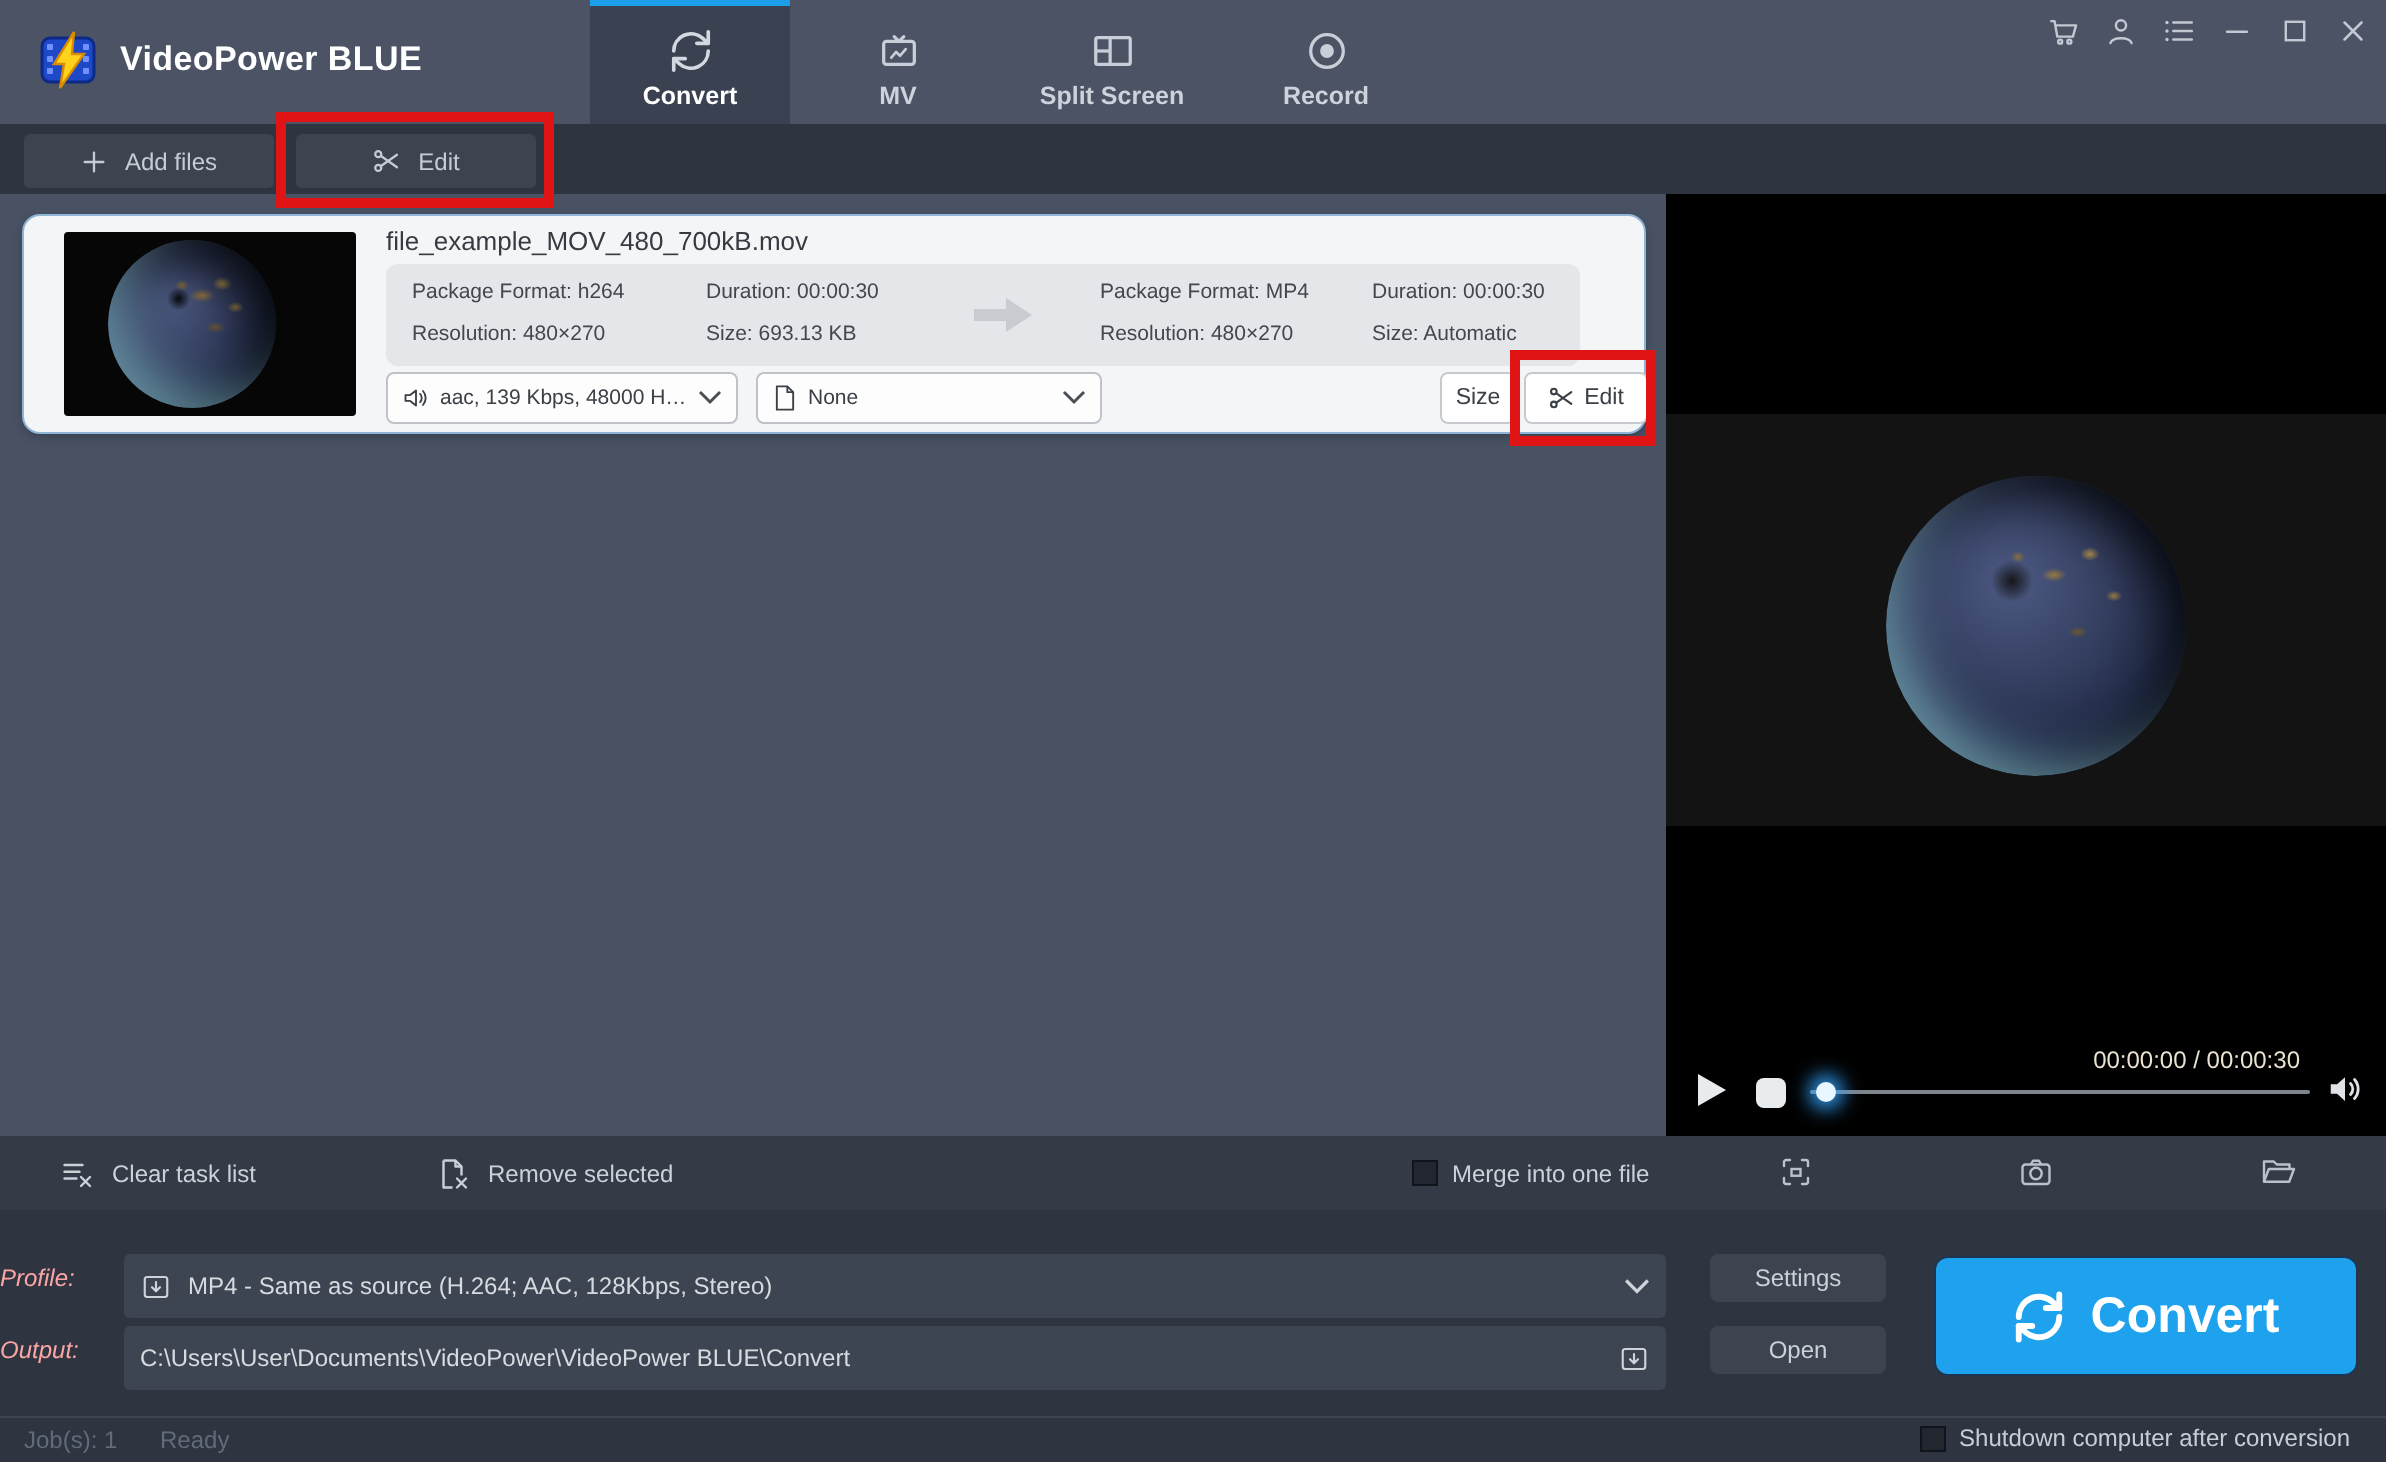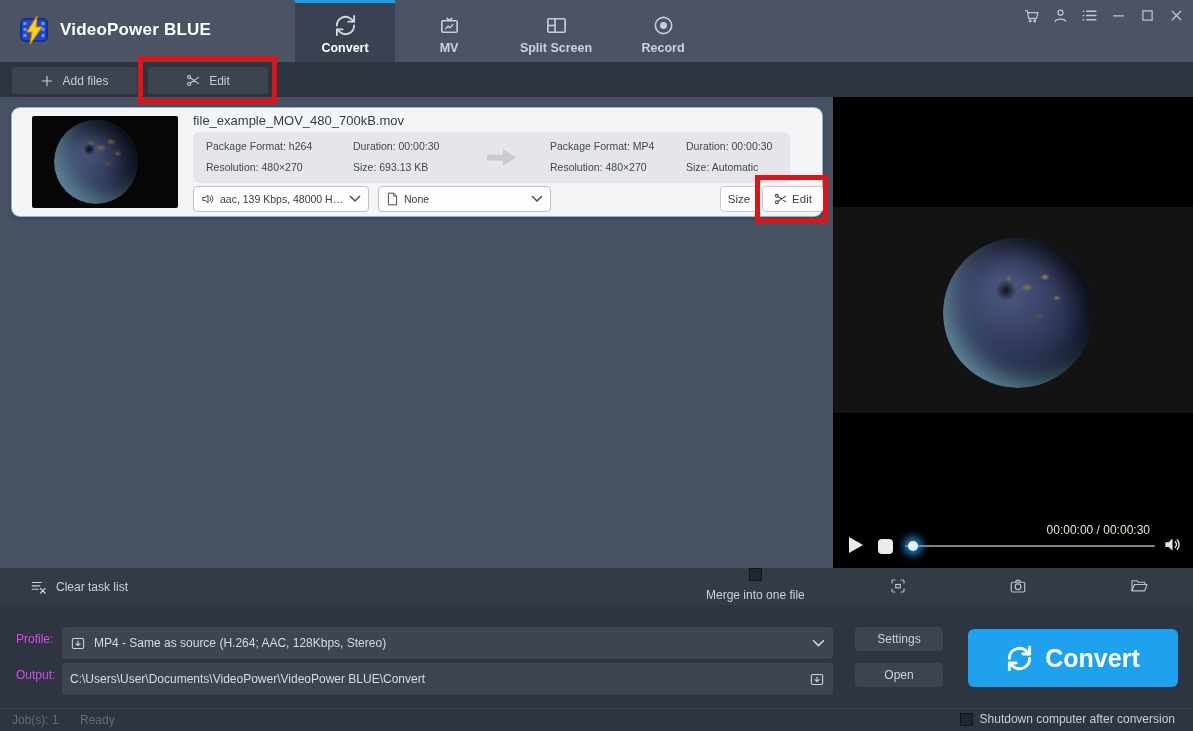--- a/index.html
+++ b/index.html
@@ -62,27 +62,27 @@
   .pslider { position:absolute; left:72px; top:4px; width:250px; height:16px; cursor:pointer; }
   .ptrack { position:absolute; left:0; top:7px; width:250px; height:2px; background:#7e848c; border-radius:2px; }
   .pdot { position:absolute; left:3px; top:3px; width:10px; height:10px; background:#eaf6ff; border-radius:50%;
           box-shadow:0 0 9px 4px rgba(50,165,255,.85); }
   .pvol { position:absolute; left:330px; top:1px; cursor:pointer; }
 
   
   .actionbar { position:absolute; left:0; top:568px; width:1193px; height:37px; background:#343b47; }
   .abtn { position:absolute; top:0; height:37px; background:none; border:none; color:#ccd1d8; font-size:12px; font-family:inherit;
           display:flex; align-items:center; gap:8px; cursor:pointer; }
-  .merge { position:absolute; left:706px; top:0; height:37px; display:flex; align-items:center; gap:7px; color:#ccd1d8; font-size:12px; cursor:pointer;flex-direction:column; }
+  .merge { position:absolute; left:706px; top:0; height:37px; display:flex; align-items:center; gap:7px; color:#ccd1d8; font-size:12px; cursor:pointer; }
   .cb { width:13px; height:13px; background:#21262f; border:1px solid #11151b; display:inline-block; flex:none; }
   .pvicon { position:absolute; top:9px; cursor:pointer; }
 
   
   .bottom { position:absolute; left:0; top:605px; width:1193px; height:103px; background:#2e3440; }
-  .blabel { position:absolute; left:16px; font-size:12px; color:#d946ef; }
+  .blabel { position:absolute; left:0; font-size:12px; color:#fca5a5;font-style:italic; }
   .field { position:absolute; left:62px; width:771px; height:24px; background:#3e4552; border-radius:3px;
            display:flex; align-items:center; padding:16px 8px; gap:8px; cursor:pointer; }
   .fieldtext { font-size:12px; color:#d7dbe0; white-space:nowrap; overflow:hidden; flex:1; }
   .gbtn { position:absolute; left:855px; width:88px; height:24px; background:#3d4450; border:none; border-radius:4px;
           color:#ccd1d8; font-size:12px; font-family:inherit; cursor:pointer; }
   .convert { position:absolute; left:968px; top:24px; width:210px; height:58px; background:#1ea2ee; border:none; border-radius:6px;
              color:#ffffff; font-family:inherit; font-size:25px; font-weight:bold; display:flex; align-items:center; justify-content:center; gap:12px;
              box-shadow:0 0 0 1px rgba(0,60,110,.35); cursor:pointer; }
 
   
@@ -301,20 +301,29 @@
   </aside>
 
   <div class="actionbar">
     <button class="abtn" style="left:30px;">
       <svg width="18" height="18" viewBox="0 0 24 24" fill="none" stroke="#ccd1d8" stroke-width="1.6" stroke-linecap="round">
         <path d="M3 6h12M3 10.5h10M3 15h8"></path>
           <path d="M14 14l6 6M20 14l-6 6"></path>
       </svg>
       <span>Clear task list</span>
     </button>
+    <button class="abtn" style="left:218px;">
+      <svg width="18" height="18" viewBox="0 0 24 24" fill="none" stroke="#ccd1d8" stroke-width="1.6" stroke-linejoin="round">
+        <path d="M5 3h8l4 4v6"></path>
+          <path d="M13 3v4h4"></path>
+          <path d="M5 3v18h6"></path>
+          <path d="M14 15l6 6M20 15l-6 6" stroke-linecap="round"></path>
+      </svg>
+      <span>Remove selected</span>
+    </button>
     <label class="merge">
       <span class="cb"></span>
       <span>Merge into one file</span>
     </label>
 
     <span class="pvicon" style="left:889px;">
       <svg width="18" height="18" viewBox="0 0 24 24" fill="none" stroke="#bac1cb" stroke-width="1.6" stroke-linecap="round">
         <path d="M4 8V5.5A1.5 1.5 0 0 1 5.5 4H8M16 4h2.5A1.5 1.5 0 0 1 20 5.5V8M20 16v2.5a1.5 1.5 0 0 1-1.5 1.5H16M8 20H5.5A1.5 1.5 0 0 1 4 18.5V16"></path>
         <rect x="9" y="10" width="6" height="4.5"></rect>
       </svg>

